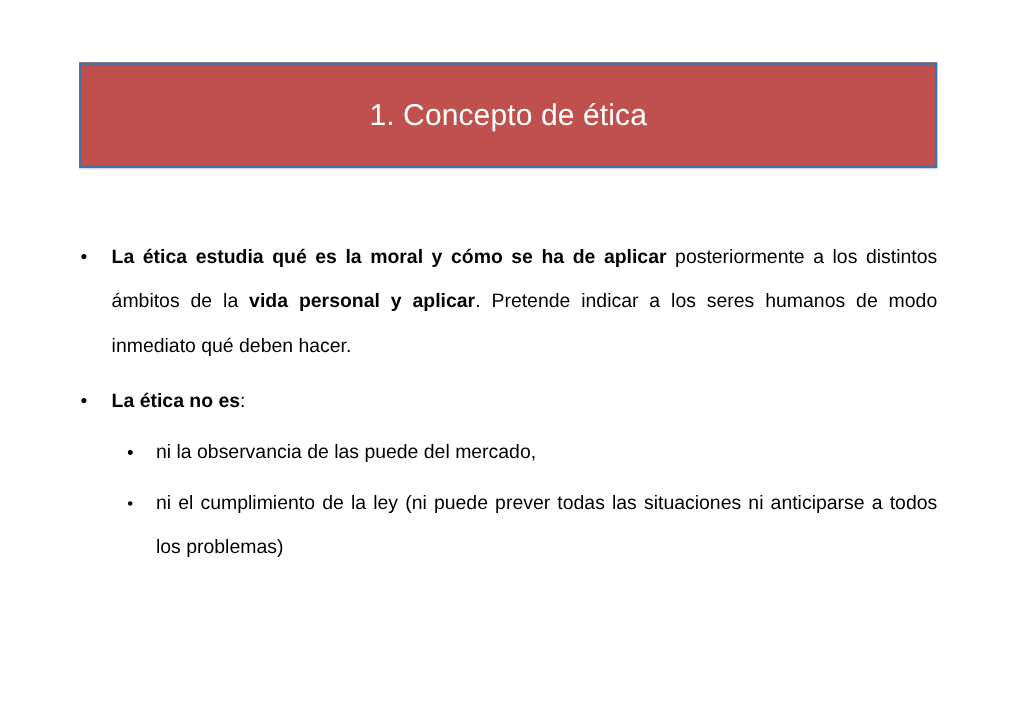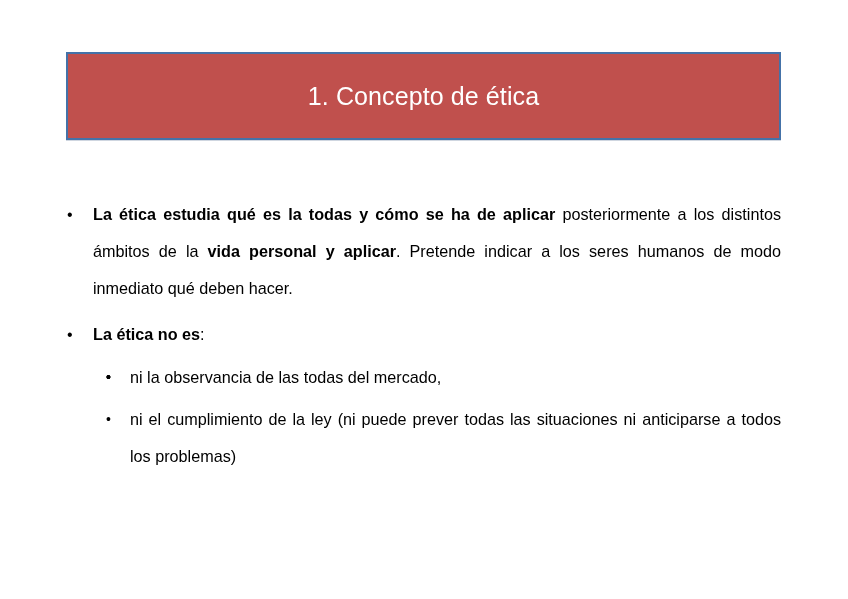--- a/index.html
+++ b/index.html
@@ -115,36 +115,36 @@
 
 <div class="slide" style="background: rgb(255, 255, 255);">
 
   <div class="title-banner" style="background: rgb(192, 80, 77); border-color: rgb(68, 114, 168);">
     <span class="title-text" style="color: rgb(255, 255, 255);">1. Concepto de ética</span>
   </div>
 
   <div class="body">
 
     <p class="bullet-l1">
-      <span class="marker">•</span><b class="run">La ética estudia qué es la todas y cómo se ha de aplicar</b><span class="run"> posteriormente a los distintos ámbitos de la </span><b class="run">vida personal y aplicar</b><span class="run">. Pretende indicar a los seres humanos de modo inmediato qué deben hacer.</span>
+      <span class="marker">•</span><b class="run">La ética estudia qué es la moral y cómo se ha de aplicar</b><span class="run"> posteriormente a los distintos ámbitos de la </span><b class="run">vida personal y aplicar</b><span class="run">. Pretende indicar a los seres humanos de modo inmediato qué deben hacer.</span>
     </p>
 
     <p class="bullet-l1">
       <span class="marker">•</span><b class="run">La ética no es</b><span class="run">:</span>
     </p>
 
     <ul class="bullet-l2-list">
       <li class="bullet-l2">
         <span class="marker">•</span>
       </li>
       <li class="bullet-l2">
         <span class="marker">•</span>
       </li>
       <li class="bullet-l2">
-        <span class="marker">•</span><span>ni la observancia de las todas del mercado,</span>
+        <span class="marker">•</span><span>ni la observancia de las puede del mercado,</span>
       </li>
       <li class="bullet-l2">
         <span class="marker">•</span><span>ni el cumplimiento de la ley (ni puede prever todas las situaciones ni anticiparse a todos los problemas)</span>
       </li>
     </ul>
 
   </div>
 </div>
 
 </body></html>

